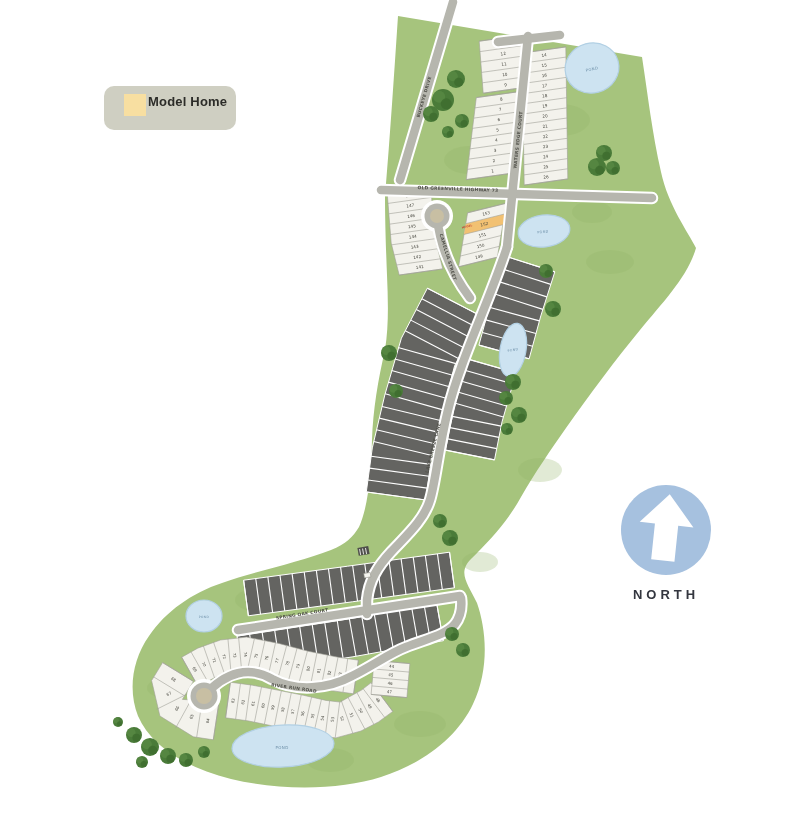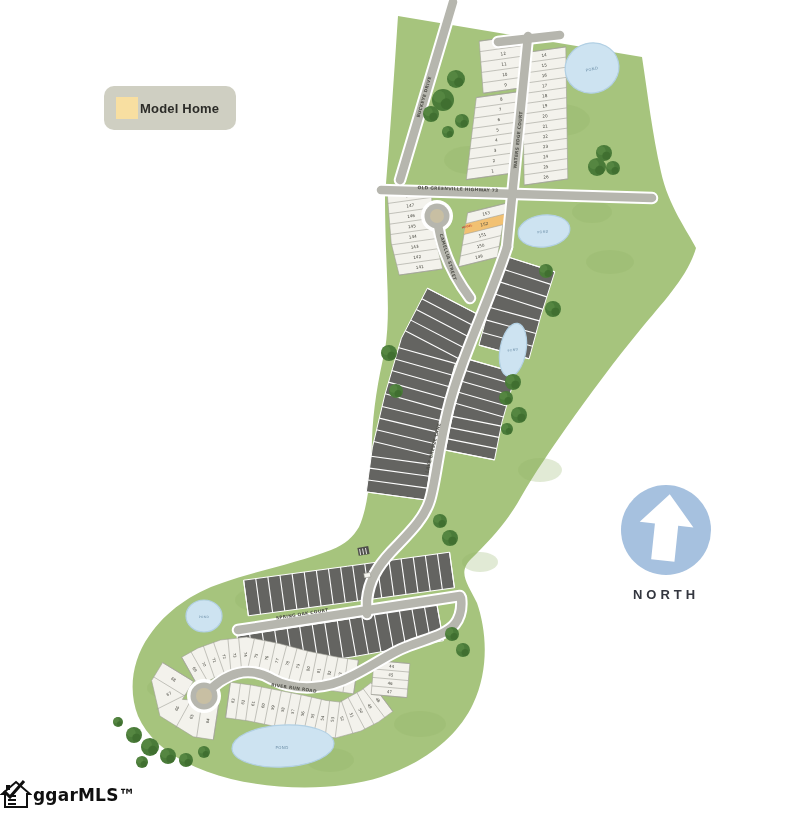--- a/index.html
+++ b/index.html
@@ -1,21 +1,21 @@
 <!DOCTYPE html>
 <html><head>
 <meta charset="utf-8">
 <style>
   html,body{margin:0;padding:0;background:#fff;}
   #stage{position:relative;width:808px;height:814px;background:#fff;overflow:hidden;
          font-family:"Liberation Sans","DejaVu Sans",sans-serif;}
   #map-svg{position:absolute;left:0;top:0;}
   
   #legend{position:absolute;left:104px;top:86px;width:132px;height:44px;border-radius:10px;
-          background:#cfcfc2;display:flex;align-items:center;gap:2px;padding:0;box-sizing:border-box;}
+          background:#cfcfc2;display:flex;gap:2px;padding:8px;box-sizing:border-box;}
   #legend .swatch{width:22px;height:22px;margin-left:12px;background:#f8dfa1;}
   #legend .lab{font-size:13px;font-weight:bold;color:#2c2c28;letter-spacing:.2px;}
   
   #north{position:absolute;left:618px;top:485px;width:96px;text-align:center;}
   #north .circle{position:relative;width:90px;height:90px;margin:0 auto;border-radius:50%;background:#a6c1df;}
   #north .circle svg{position:absolute;left:0;top:0;}
   #north .lab{margin-top:12px;font-size:13px;font-weight:bold;color:#33363f;letter-spacing:4px;}
   
   #logo{position:absolute;left:0px;top:779px;display:flex;align-items:center;gap:1px;}
   #logo .txt{font-size:17px;font-weight:600;color:#101010;letter-spacing:.2px;
@@ -467,25 +467,14 @@
 
   <div id="north">
     <div class="circle" style="background: rgb(166, 193, 223);">
       <svg width="90" height="90" viewBox="0 0 100 100">
         <polygon points="50,10 80,44 63,44 63,84 37,84 37,44 20,44" fill="#ffffff" transform="rotate(6 50 50)"></polygon>
       </svg>
     </div>
     <div class="lab">NORTH</div>
   </div>
 
-  <div id="logo">
-    <svg width="32" height="32" viewBox="0 0 32 32">
-      <polygon points="16,3 30,15 27,15 27,28 5,28 5,15 2,15" fill="none" stroke="#101010" stroke-width="2"></polygon>
-      <rect x="6" y="6" width="4" height="5" fill="#101010"></rect>
-      <line x1="8" y1="17" x2="16" y2="17" stroke="#101010" stroke-width="2"></line>
-      <line x1="8" y1="21" x2="16" y2="21" stroke="#101010" stroke-width="2"></line>
-      <line x1="8" y1="25" x2="16" y2="25" stroke="#101010" stroke-width="2"></line>
-      <path d="M4,12 L10,18 L24,2" fill="none" stroke="#101010" stroke-width="3"></path>
-    </svg>
-    <span class="txt">ggarMLS™</span>
-  </div>
 
 </div>
 
 </body></html>

